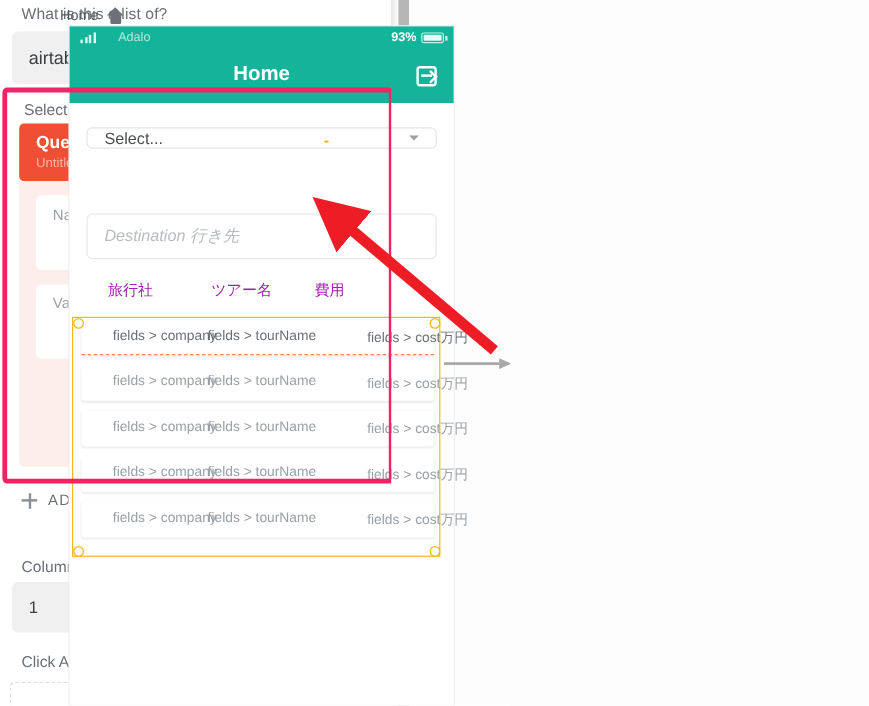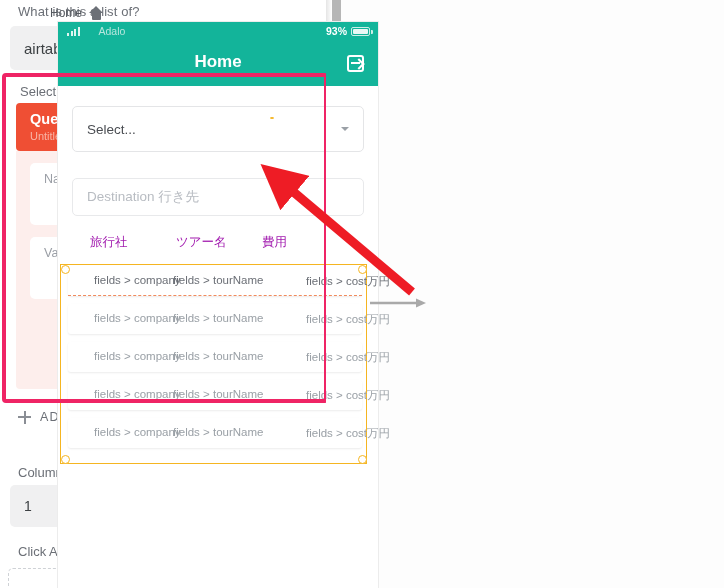--- a/index.html
+++ b/index.html
@@ -183,31 +183,31 @@
     content:""; position:absolute; left:2px; top:5px; width:9px; height:2px; background:#fff;
   }
   .logout-icon:after{
     content:""; position:absolute; left:6px; top:2.5px; width:6px; height:6px;
     border-right:2px solid #fff; border-top:2px solid #fff; transform:rotate(45deg);
   }
 
   .phone-body { position:absolute; left:0; top:64px; width:320px; height:502px; background:#fff; }
 
   .pf-select {
-    position:absolute; left:14px; top:20px; width:292px; height:46px;
+    position:absolute; left:14px; top:20px; width:292px; height:18px;
     border:1px solid #e4e5e7; border-radius:5px; background:#fff;
     display:flex; align-items:center; padding:0 14px;
   }
   .pf-select .txt { flex:1; font-size:13.5px; color:#4a4d52; }
   .tri-down { width:0;height:0;border-left:4px solid transparent;border-right:4px solid transparent;border-top:4px solid #9aa0a6; }
 
   .pf-input {
     position:absolute; left:14px; top:92px; width:292px; height:38px;
     border:1px solid #e8e9eb; border-radius:5px; background:#fff;
-    display:flex; align-items:center; padding:0 14px;
+    display:flex; align-items:center; padding:0 14px;font-style:italic;
   }
   .pf-input .ph { font-size:13.5px; color:#b8bcc2; }
 
   .col-headers {
     position:absolute; left:14px; top:148px; width:292px; height:20px;
   }
   .col-headers span { position:absolute; font-size:12.5px; color:#a21caf; }
   .col-headers .c0 { left:18px; }
   .col-headers .c1 { left:104px; }
   .col-headers .c2 { left:190px; }

